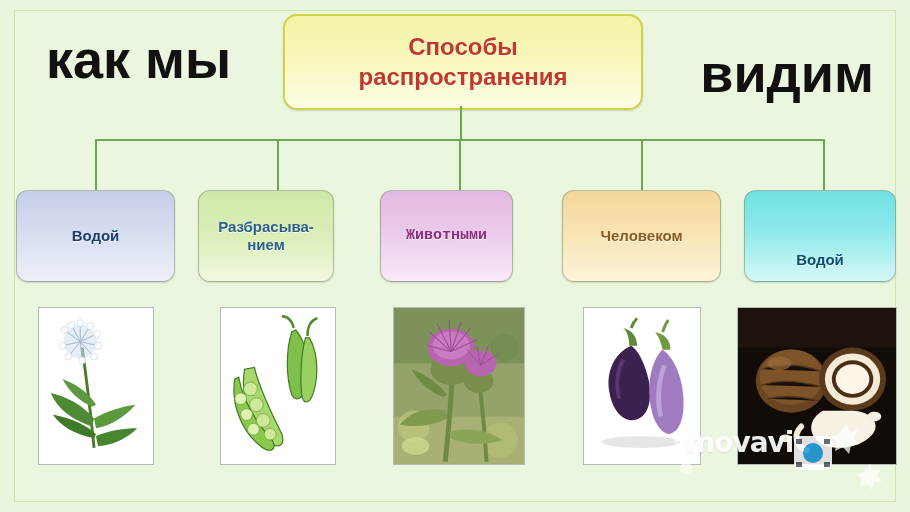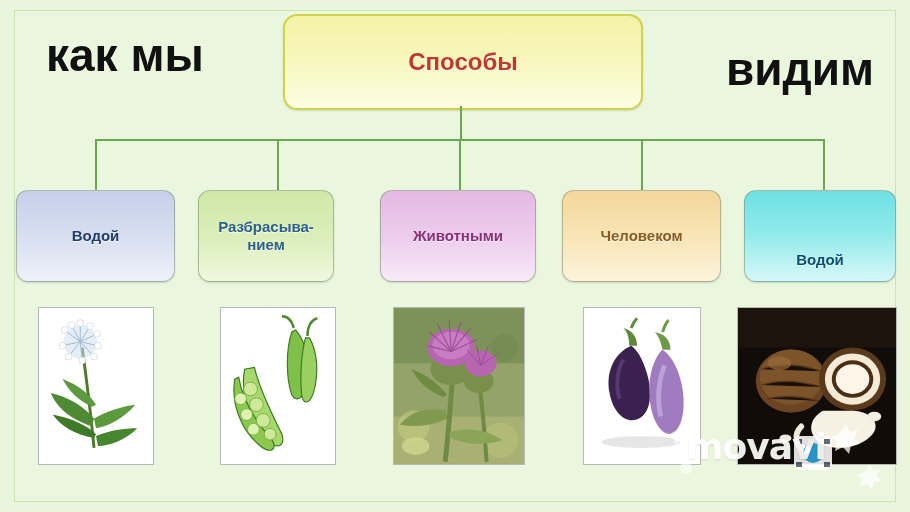--- a/index.html
+++ b/index.html
@@ -27,21 +27,21 @@
     left: 14px; top: 10px;
     width: 882px; height: 492px;
     background: #eaf7de;
     border: 1px solid #c9e6ae;
     box-sizing: border-box;
   }
 
   
   .outer-word {
     position: absolute;
-    font-size: 46px;
+    font-size: 54px;
     font-weight: 700;
     color: #111;
     letter-spacing: 0px;
     white-space: nowrap;
   }
   #word-left  { left: 46px;  top: 28px; }
   #word-right { right: 36px; top: 42px; }
 
   
   #root-node {
@@ -96,22 +96,22 @@
   }
 
   #leaf-0 { left: 16px;  width: 159px;
     background: linear-gradient(180deg,#c5cfe8 0%, #d9e0f1 55%, #eef1f9 100%); }
   #leaf-0 .leaf-label { color: #1f3d6b; }
 
   #leaf-1 { left: 198px; width: 136px;
     background: linear-gradient(180deg,#cfe8a8 0%, #dcefbc 55%, #f0f8e0 100%); }
   #leaf-1 .leaf-label { color: #2c5f8a; }
 
-  #leaf-2 { left: 380px; width: 156px;
-    background: linear-gradient(180deg,#e3b9e3 0%, #ecccec 50%, #f8eaf8 100%); }
+  #leaf-2 { left: 380px; width: 133px;
+    background: linear-gradient(180deg,#e3b9e3 0%, #ecccec 50%, #f8eaf8 100%); font-family: Liberation Mono, monospace; }
   #leaf-2 .leaf-label { color: #8a2f7a; }
 
   #leaf-3 { left: 562px; width: 159px;
     background: linear-gradient(180deg,#f4d79a 0%, #f8e4b5 50%, #fdf4dc 100%); }
   #leaf-3 .leaf-label { color: #8a5a1f; }
 
   #leaf-4 { left: 744px; width: 152px;
     background: linear-gradient(180deg,#6fe0e3 0%, #8fe9ea 45%, #d6f8f8 100%); }
   #leaf-4 .leaf-label { color: #0a4f72; margin-top: 48px; }
 
@@ -135,41 +135,42 @@
   
   #watermark {
     position: absolute;
     left: 656px; top: 418px;
     width: 236px; height: 72px;
     opacity: 0.92;
   }
   #wm-text {
     position: absolute;
     left: 30px; top: 8px;
-    font-size: 36px;
+    font-size: 28px;
     font-weight: 700;
     color: #ffffff;
     letter-spacing: -1px;
     text-shadow: 0 1px 2px rgba(0,0,0,0.12);
     font-family: "DejaVu Sans", sans-serif;
   }
 </style>
 </head>
 <body>
 
 <div id="stage">
   <div id="frame"></div>
   <div id="inner"></div>
 
   <div class="outer-word" id="word-left">как мы</div>
   <div class="outer-word" id="word-right">видим</div>
 
   <div id="root-node">
     <div id="root-label">
       <div>Способы</div>
+      <div>распространения</div>
     </div>
   </div>
 
   <div class="line vline" style="left:460px; top:106px; height:34px;"></div>
 
   <div class="line hline" style="left:95px; top:139px; width:730px;"></div>
 
   <div class="line vline" style="left:95px;  top:139px; height:52px;"></div>
   <div class="line vline" style="left:277px; top:139px; height:52px;"></div>
   <div class="line vline" style="left:459px; top:139px; height:52px;"></div>

